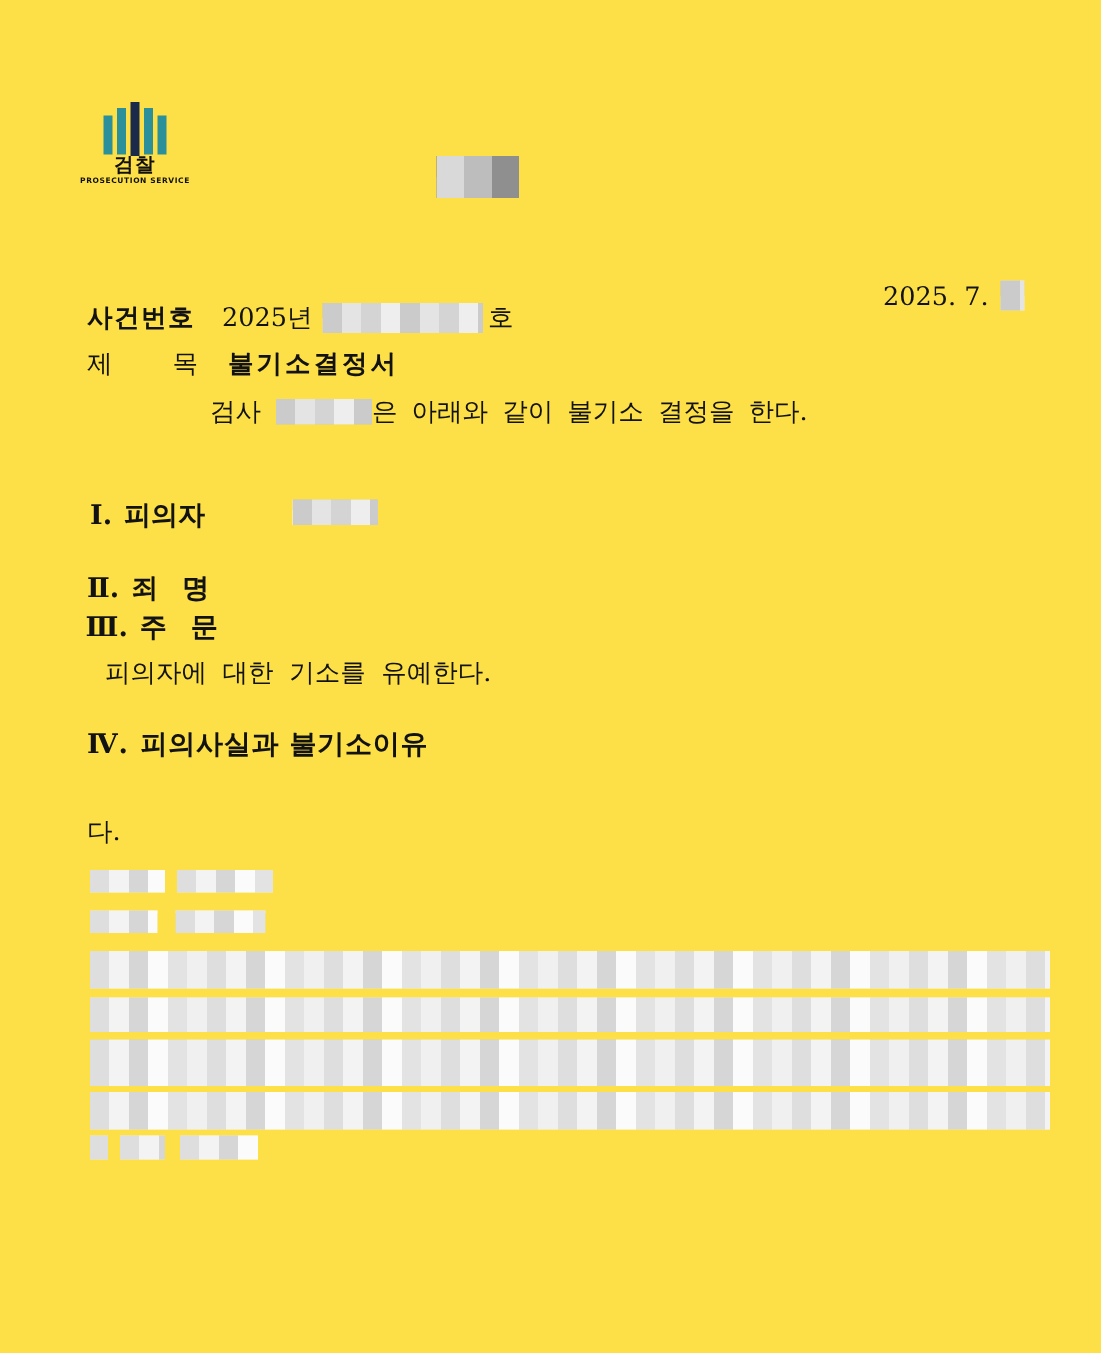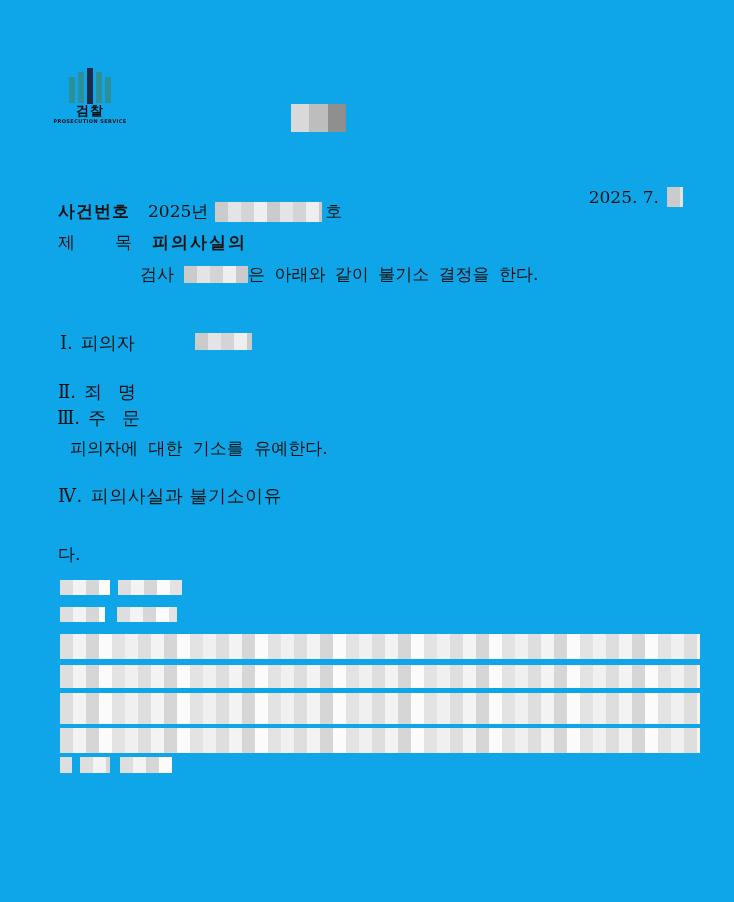--- a/index.html
+++ b/index.html
@@ -1,20 +1,20 @@
 <!DOCTYPE html>
 <html><head>
 <meta charset="utf-8">
 <style>
   html,body{margin:0;padding:0;background:#888;}
   .page{
     position:relative;
     width:734px;height:902px;
     margin:0 auto;
-    background:#0ea5e9;
+    background:#fde047;
     font-family:"DejaVu Serif","Liberation Serif",serif;
     color:#121212;
     overflow:hidden;
   }
   .abs{position:absolute;white-space:nowrap;}
 
   
   .logo-wrap{left:52px;top:68px;width:76px;text-align:center;}
   .logo-bars{display:block;margin:0 auto;}
   .logo-ko{display:block;font-family:"DejaVu Sans","Liberation Sans",sans-serif;
@@ -51,21 +51,21 @@
   .seg{position:absolute;}
 
   
   .row-caseno-label{left:58px;top:200px;font-size:17px;font-weight:bold;letter-spacing:1px;}
   .row-caseno-value{left:148px;top:200px;font-size:17px;}
   .row-subject-label{left:58px;top:231px;font-size:17px;font-weight:normal;}
   .subject-right{margin-left:40px;}
   .row-subject-value{left:152px;top:231px;font-size:17px;font-weight:bold;letter-spacing:2px;}
   .row-decision{left:140px;top:263px;font-size:17px;word-spacing:4px;}
 
-  .sec-head{font-size:18px;font-weight:normal;}
+  .sec-head{font-size:18px;font-weight:bold;}
   .sec1{left:60px;top:331px;}
   .sec2{left:58px;top:368px;margin-top:12px;}
   .sec3{left:57px;top:406px;}
   .sec4{left:58px;top:484px;letter-spacing:.5px;}
   .sec-title{margin-left:8px;}
   .sec-title-a{margin-left:8px;}
   .sec-title-b{margin-left:16px;}
 
   .offense-value{left:198px;top:370px;font-size:17px;letter-spacing:2.5px;}
   .disposition{left:70px;top:437px;font-size:17px;word-spacing:5px;}
@@ -100,21 +100,21 @@
   </div>
 
   <div class="abs row-caseno-label">사건번호</div>
   <div class="abs row-caseno-value">
     <span>2025년</span><span class="pxl pxl-caseno"></span><span>호</span>
   </div>
 
   <div class="abs row-subject-label">
     <span>제</span><span class="subject-right">목</span>
   </div>
-  <div class="abs row-subject-value">피의사실의</div>
+  <div class="abs row-subject-value">불기소결정서</div>
 
   <div class="abs row-decision">
     <span>검사</span><span class="pxl pxl-prosecutor"></span><span>은 아래와 같이 불기소 결정을 한다.</span>
   </div>
 
   <div class="abs sec-head sec1">
     <span>Ⅰ.</span><span class="sec-title">피의자</span>
   </div>
   <span class="abs pxl pxl-suspect"></span>
 

